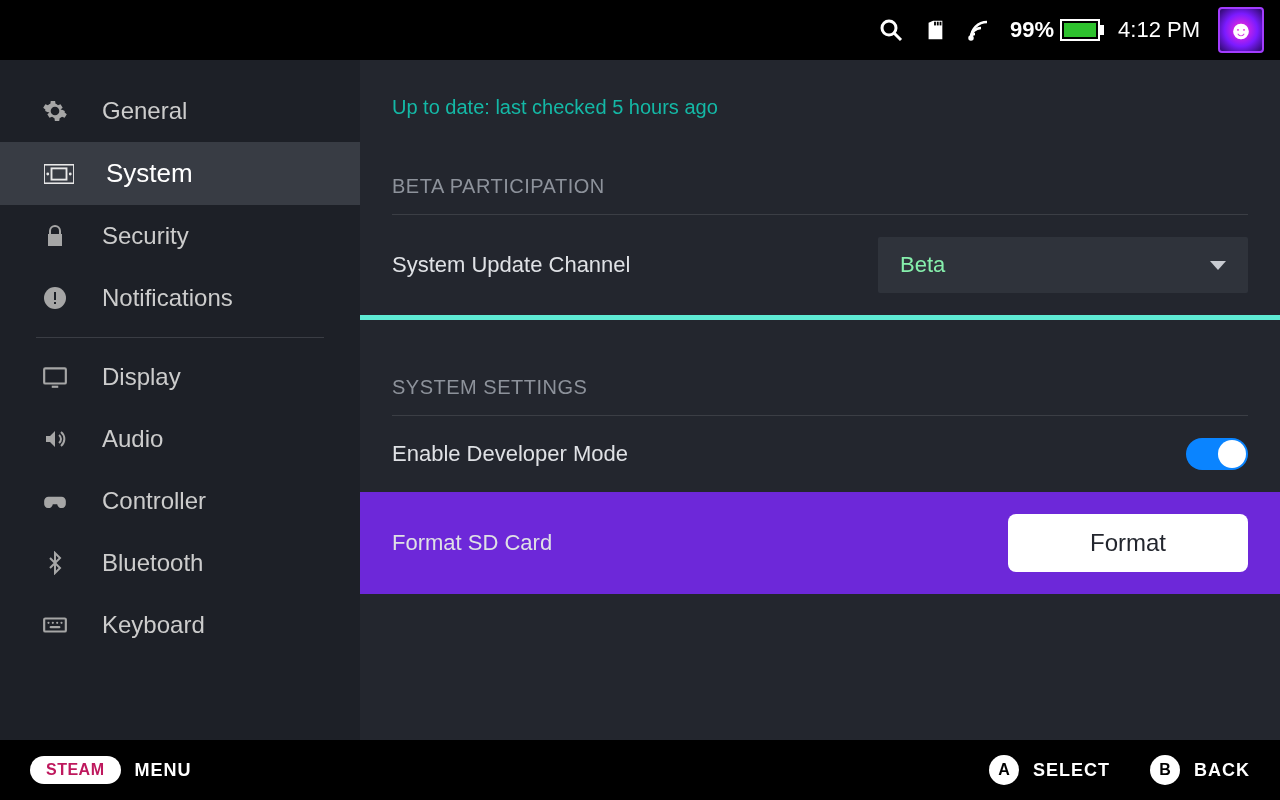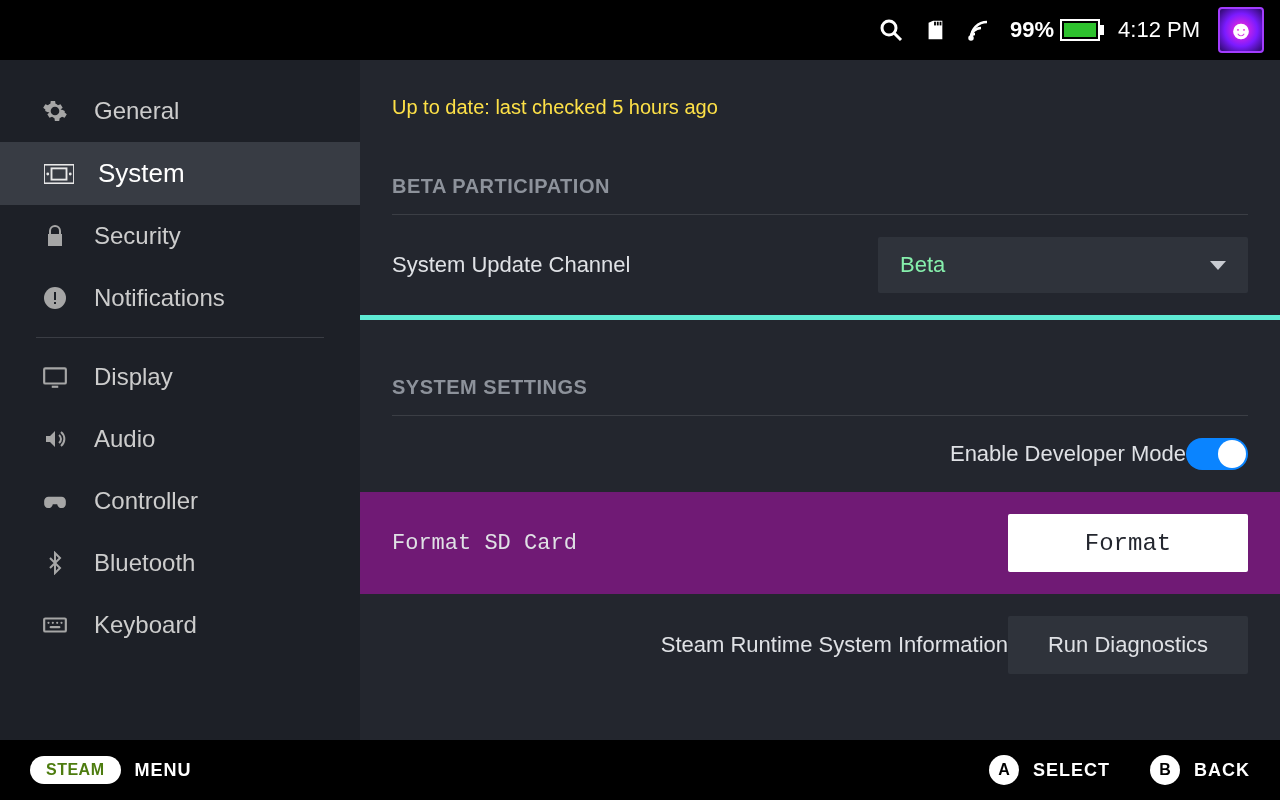--- a/index.html
+++ b/index.html
@@ -8,41 +8,41 @@
   .top-icon { width: 26px; height: 26px; display: flex; align-items: center; justify-content: center; }
   .battery-wrap { display: flex; align-items: center; gap: 6px; }
   .battery-pct { font-size: 22px; font-weight: 600; }
   .battery-icon { width: 40px; height: 22px; border: 2px solid #fff; position: relative; }
   .battery-icon::after { content: ""; position: absolute; right: -6px; top: 4px; width: 4px; height: 10px; background: #fff; }
   .battery-fill { background: #2ec12e; position: absolute; left: 2px; top: 2px; bottom: 2px; width: 32px; }
   .clock { font-size: 22px; font-weight: 400; }
   .avatar { width: 46px; height: 46px; border-radius: 4px; background: radial-gradient(circle at 50% 50%, #ff2bd6 0%, #7b1bff 55%, #2b0a66 100%); border: 2px solid #a33cff; display: flex; align-items: center; justify-content: center; font-size: 26px; }
   .body { display: flex; height: 680px; }
   .sidebar { width: 360px; background: #1d2027; padding-top: 20px; }
-  .side-item { display: flex; align-items: center; gap: 24px; padding: 16px 0 16px 40px; font-size: 24px; color: #ccc; cursor: pointer; }
+  .side-item { display: flex; align-items: center; gap: 32px; padding: 16px 0 16px 40px; font-size: 24px; color: #ccc; cursor: pointer; }
   .side-item.selected { background: #383c44; color: #fff; font-weight: 500; font-size: 26px; padding-left: 44px; }
   .side-icon { width: 30px; height: 30px; display: flex; align-items: center; justify-content: center; fill: #a6a6a6; }
   .side-item.selected .side-icon { fill: #e8e8e8; }
   .side-divider { height: 1px; background: #3a3d44; margin: 8px 36px; }
   .content { flex: 1; background: #23262e; overflow: hidden; position: relative; }
-  .status-text { padding: 36px 32px 0 32px; font-size: 20px; color: #fde047; }
-  .section-hdr { padding: 56px 32px 8px 32px; font-size: 20px; font-weight: 700; color: #8d929b; letter-spacing: 0.5px; }
+  .status-text { padding: 36px 32px 0 32px; font-size: 20px; color: #14b8a6; }
+  .section-hdr { padding: 56px 32px 8px 32px; font-size: 20px; font-weight: 400; color: #8d929b; letter-spacing: 0.5px; }
   .divider { height: 1px; background: #3b3e45; margin: 8px 32px 0 32px; }
   .row { display: flex; align-items: center; justify-content: space-between; padding: 22px 32px; font-size: 22px; color: #dfe1e5; border-bottom: 5px solid #5eead4; }
-  .row.highlight { background: #701a75; border-bottom: none; font-family: Liberation Mono, monospace; }
-  .row.noborder { border-bottom: none; justify-content: flex-end; }
+  .row.highlight { background: #6d28d9; border-bottom: none; }
+  .row.noborder { border-bottom: none; }
   .dropdown { width: 370px; height: 56px; background: #2f333b; display: flex; align-items: center; justify-content: space-between; padding: 0 22px; font-size: 22px; color: #86efac; cursor: pointer; border-radius: 2px; }
   .chev { width: 0; height: 0; border-left: 8px solid transparent; border-right: 8px solid transparent; border-top: 9px solid #c8cbd1; }
   .toggle { width: 62px; height: 32px; background: #0a84ff; border-radius: 16px; position: relative; cursor: pointer; }
   .toggle .knob { position: absolute; right: 2px; top: 2px; width: 28px; height: 28px; background: #fff; border-radius: 50%; }
-  .btn-white { width: 240px; height: 58px; background: #fff; color: #23262e; font-size: 24px; display: flex; align-items: center; justify-content: center; border-radius: 2px; cursor: pointer; }
+  .btn-white { width: 240px; height: 58px; background: #fff; color: #23262e; font-size: 24px; display: flex; align-items: center; justify-content: center; border-radius: 8px; cursor: pointer; }
   .btn-dark { width: 240px; height: 58px; background: #2f333b; color: #dfe1e5; font-size: 22px; display: flex; align-items: center; justify-content: center; border-radius: 2px; cursor: pointer; }
   .bottom-bar { height: 60px; background: #000; display: flex; align-items: center; justify-content: space-between; padding: 0 30px; }
   .bottom-left { display: flex; align-items: center; gap: 14px; }
-  .pill { background: #fff; color: #4d7c0f; font-weight: 700; font-size: 16px; letter-spacing: 0.5px; padding: 5px 16px; border-radius: 20px; }
+  .pill { background: #fff; color: #be185d; font-weight: 700; font-size: 16px; letter-spacing: 0.5px; padding: 5px 16px; border-radius: 20px; }
   .menu-lbl { font-size: 18px; font-weight: 600; letter-spacing: 1px; }
   .bottom-right { display: flex; align-items: center; gap: 14px; }
   .circ { width: 30px; height: 30px; background: #fff; color: #000; border-radius: 50%; display: flex; align-items: center; justify-content: center; font-weight: 700; font-size: 16px; }
   .glyph { font-size: 18px; font-weight: 600; letter-spacing: 1px; }
 </style>
 </head>
 <body>
 
 <div class="top-bar">
   <div class="top-icon">
@@ -188,26 +188,20 @@
       <div class="toggle">
           <div class="knob"></div>
         </div>
     </div>
     <div class="row highlight">
       <span>Format SD Card</span>
       <div class="btn-white">
           <span>Format</span>
         </div>
     </div>
-    <div class="row noborder">
-      <span>Steam Runtime System Information</span>
-      <div class="btn-dark">
-          <span>Run Diagnostics</span>
-        </div>
-    </div>
   </div>
 </div>
 
 <div class="bottom-bar">
   <div class="bottom-left">
     <span class="pill">STEAM</span>
     <span class="menu-lbl">MENU</span>
   </div>
   <div class="bottom-right">
     <span class="circ">A</span>

